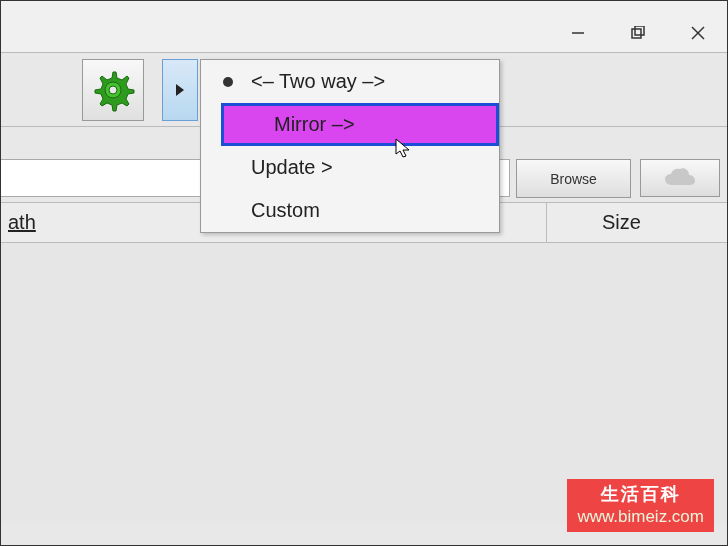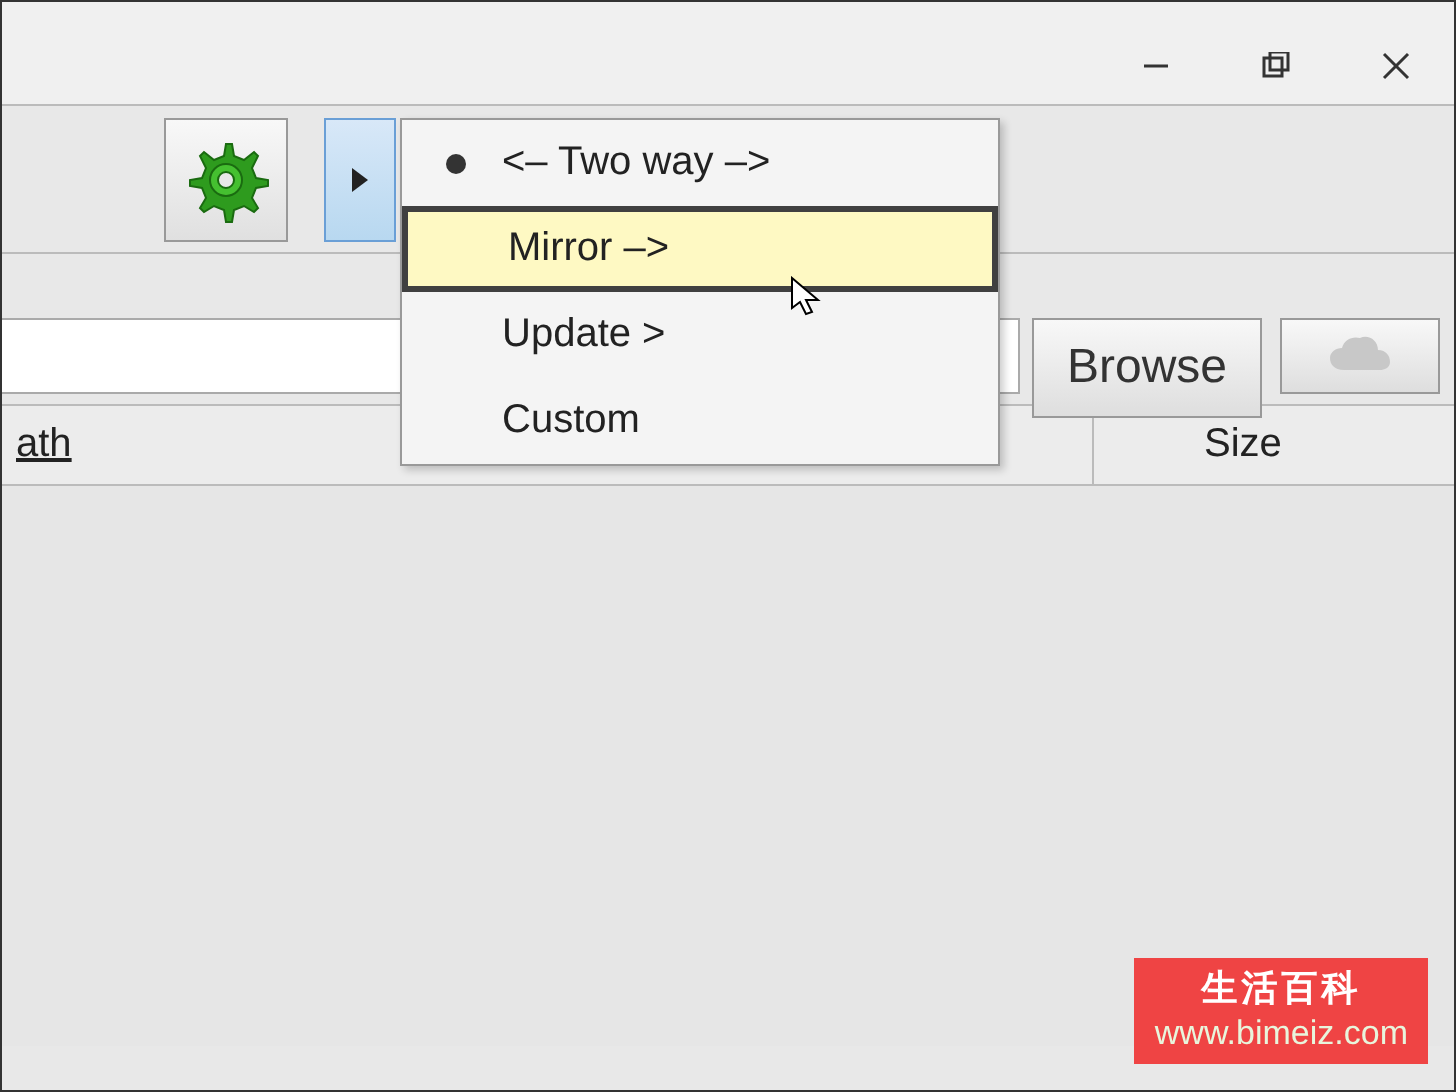--- a/index.html
+++ b/index.html
@@ -75,22 +75,23 @@
     .menu-item {
       height: 43px;
       display: flex;
       align-items: center;
       padding-left: 22px;
       font-size: 20px;
       color: #222;
       position: relative;
     }
     .menu-item.selected {
-      background: #fef9c3;
-      border: 3px solid #404040;
+      background: #d946ef;
+      border: 3px solid #1d4ed8;
+      margin-left: 20px;
     }
     .menu-bullet {
       width: 10px;
       height: 10px;
       background: #333;
       border-radius: 50%;
       margin-right: 18px;
     }
     .menu-bullet-space {
       width: 28px;
@@ -110,27 +111,27 @@
       width: 510px;
       height: 38px;
       background: #fff;
       border: 1px solid #aaa;
     }
     .browse-btn {
       position: absolute;
       left: 516px;
       top: 6px;
       width: 115px;
-      height: 50px;
+      height: 39px;
       border: 1px solid #999;
       background: linear-gradient(to bottom, #f8f8f8, #dedede);
       display: flex;
       align-items: center;
       justify-content: center;
-      font-size: 24px;
+      font-size: 14px;
       color: #333;
     }
     .cloud-btn {
       position: absolute;
       left: 640px;
       top: 6px;
       width: 80px;
       height: 38px;
       border: 1px solid #999;
       background: linear-gradient(to bottom, #f8f8f8, #dedede);

